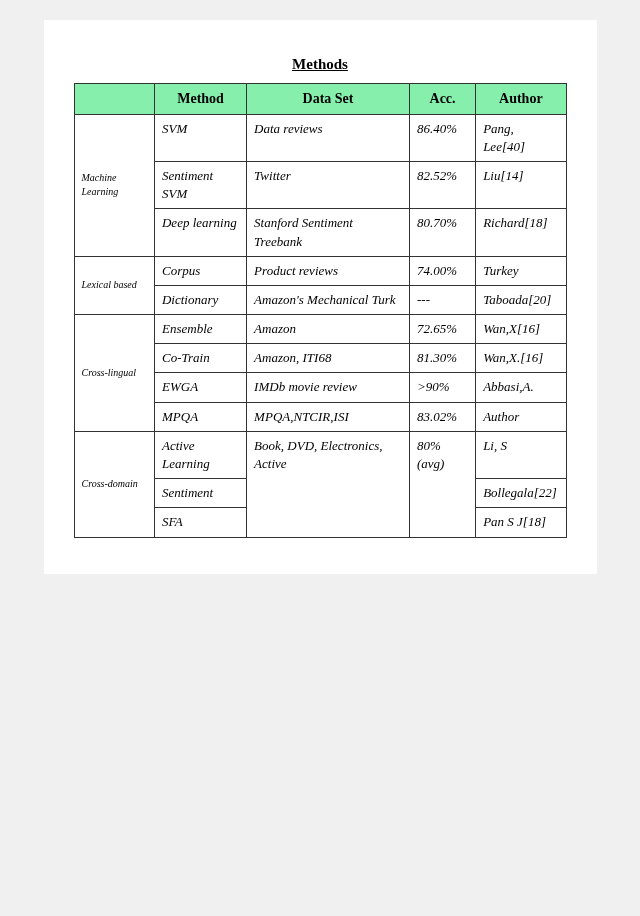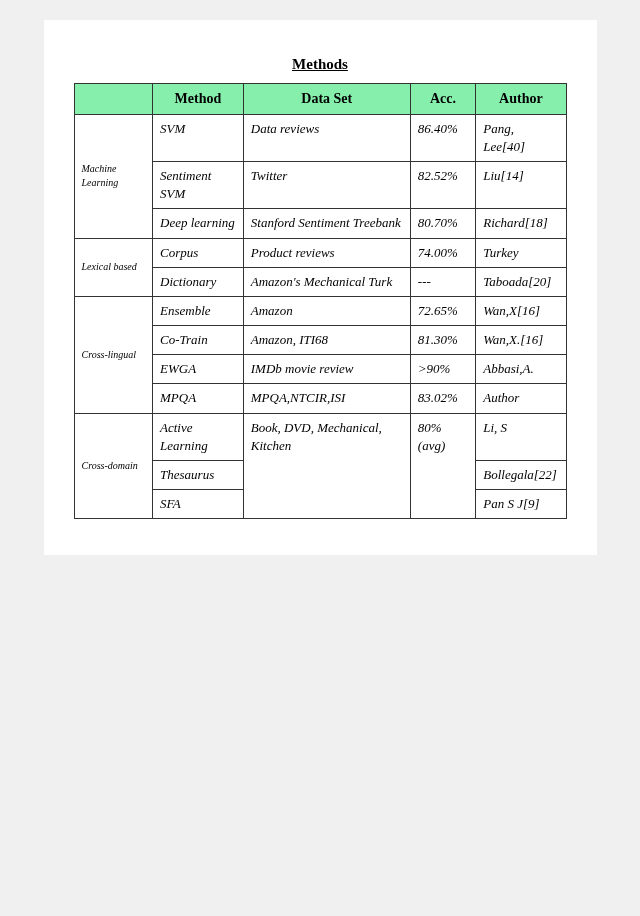--- a/index.html
+++ b/index.html
@@ -121,27 +121,27 @@
         </tr>
         <tr>
           <td>MPQA</td>
           <td>MPQA,NTCIR,ISI</td>
           <td>83.02%</td>
           <td>Author</td>
         </tr>
         <tr class="row-divider">
           <td rowspan="3" class="category">Cross-domain</td>
           <td>Active Learning</td>
-          <td rowspan="3">Book, DVD, Mechanical, Kitchen</td>
+          <td rowspan="3">Book, DVD, Electronics, Active</td>
           <td rowspan="3">80% (avg)</td>
           <td>Li, S</td>
         </tr>
         <tr>
-          <td>Thesaurus</td>
+          <td>Sentiment</td>
           <td>Bollegala[22]</td>
         </tr>
         <tr>
           <td>SFA</td>
-          <td>Pan S J[9]</td>
+          <td>Pan S J[18]</td>
         </tr>
       </tbody>
   </table>
 </div>
 
 </body></html>

